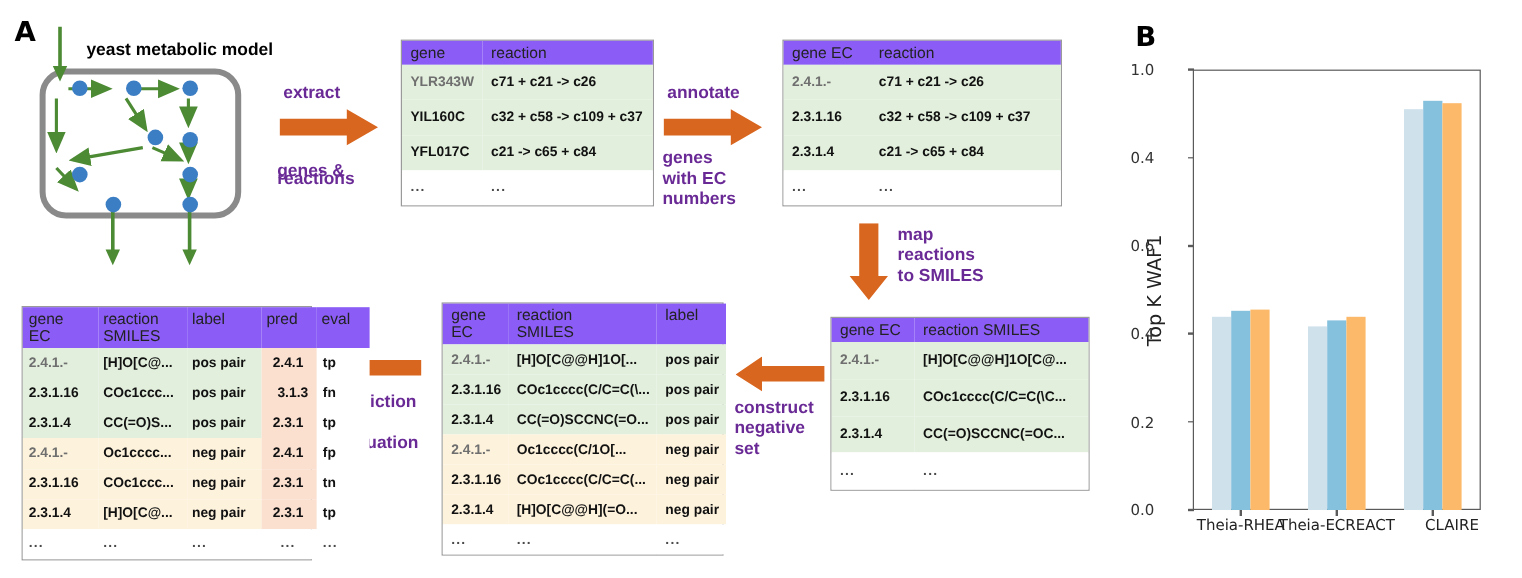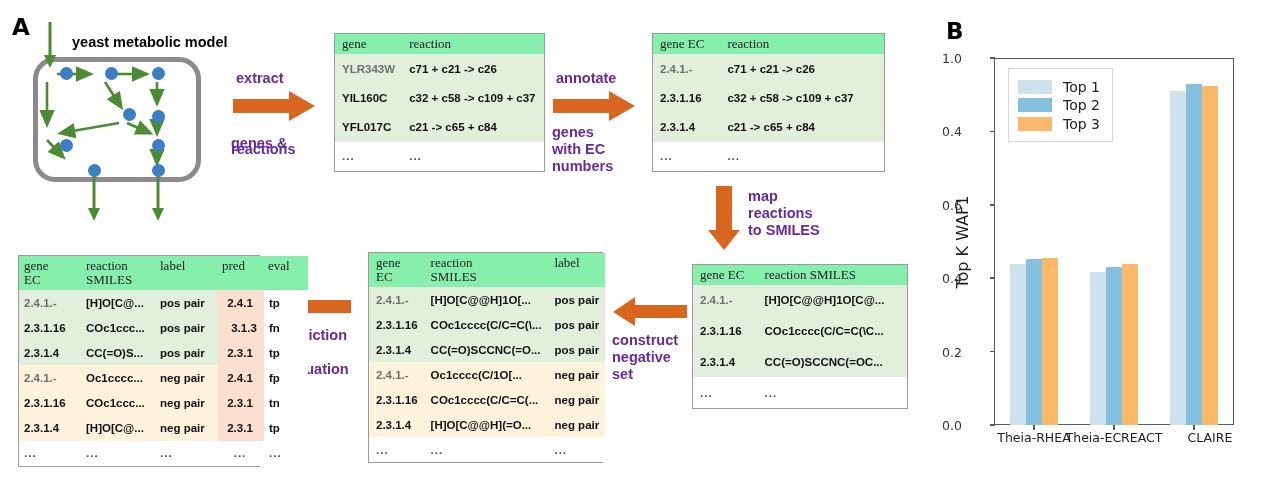--- a/index.html
+++ b/index.html
@@ -22,21 +22,21 @@
   
   .plabel{position:absolute;color:#6a2a96;font-weight:bold;font-size:14.5px;line-height:17px;}
 
   
   .oarrow{position:absolute;}
 
   
   .tbl{position:absolute;border:1.3px solid #9a9a9a;background:#fff;box-sizing:border-box;}
   .tbl table{border-collapse:collapse;width:100%;height:100%;}
   .tbl th{font-weight:normal;font-size:13px;color:#222;text-align:left;padding:3px 6px 3px 7px;
-          vertical-align:top;line-height:14px;background:#86efac;font-family:Liberation Serif, serif;}
+          vertical-align:top;line-height:14px;background:#8b5cf6;}
   .tbl td{font-size:11.5px;font-weight:bold;color:#111;padding:2px 6px 2px 7px;white-space:nowrap;}
   .tbl td.dim{color:#6f6f6f;}
   .tbl tr.pos td{background:#e2efdc;}
   .tbl tr.neg td{background:#fdf2dc;}
   .tbl tr.dots td{background:#fff;color:#4a4a4a;font-weight:bold;letter-spacing:1px;}
   .tbl td.pred{background:#fbe0d0 !important;text-align:center;}
   .tbl tr.dots td.pred{background:#fff !important;}
   .tbl td.eval{background:#fff !important;}
 
   
@@ -393,27 +393,13 @@
       <div class="bar" style="left: 192px; width: 16px; height: 160.746px; top: 264.254px; position: absolute; background: rgb(253, 185, 106);"></div>
       <div class="xtick" style="left: 184px;">Theia-ECREACT</div>
       <div class="xtickmark" style="left: 183.25px;"></div>
       <div class="bar" style="left: 240px; width: 16px; height: 333.97px; top: 91.03px; position: absolute; background: rgb(207, 226, 236);"></div>
       <div class="bar" style="left: 256px; width: 16px; height: 341.31px; top: 83.69px; position: absolute; background: rgb(133, 192, 220);"></div>
       <div class="bar" style="left: 272px; width: 16px; height: 339.108px; top: 85.892px; position: absolute; background: rgb(253, 185, 106);"></div>
       <div class="xtick" style="left: 280px;">CLAIRE</div>
       <div class="xtickmark" style="left: 263.25px;"></div>
     </div>
 
-  <div id="legend">
-      <div class="legrow">
-        <span class="legsw" style="background: rgb(207, 226, 236);"></span>
-        <span class="legtx">Top 1</span>
-      </div>
-      <div class="legrow">
-        <span class="legsw" style="background: rgb(133, 192, 220);"></span>
-        <span class="legtx">Top 2</span>
-      </div>
-      <div class="legrow">
-        <span class="legsw" style="background: rgb(253, 185, 106);"></span>
-        <span class="legtx">Top 3</span>
-      </div>
-    </div>
 </div>
 
 </body></html>

